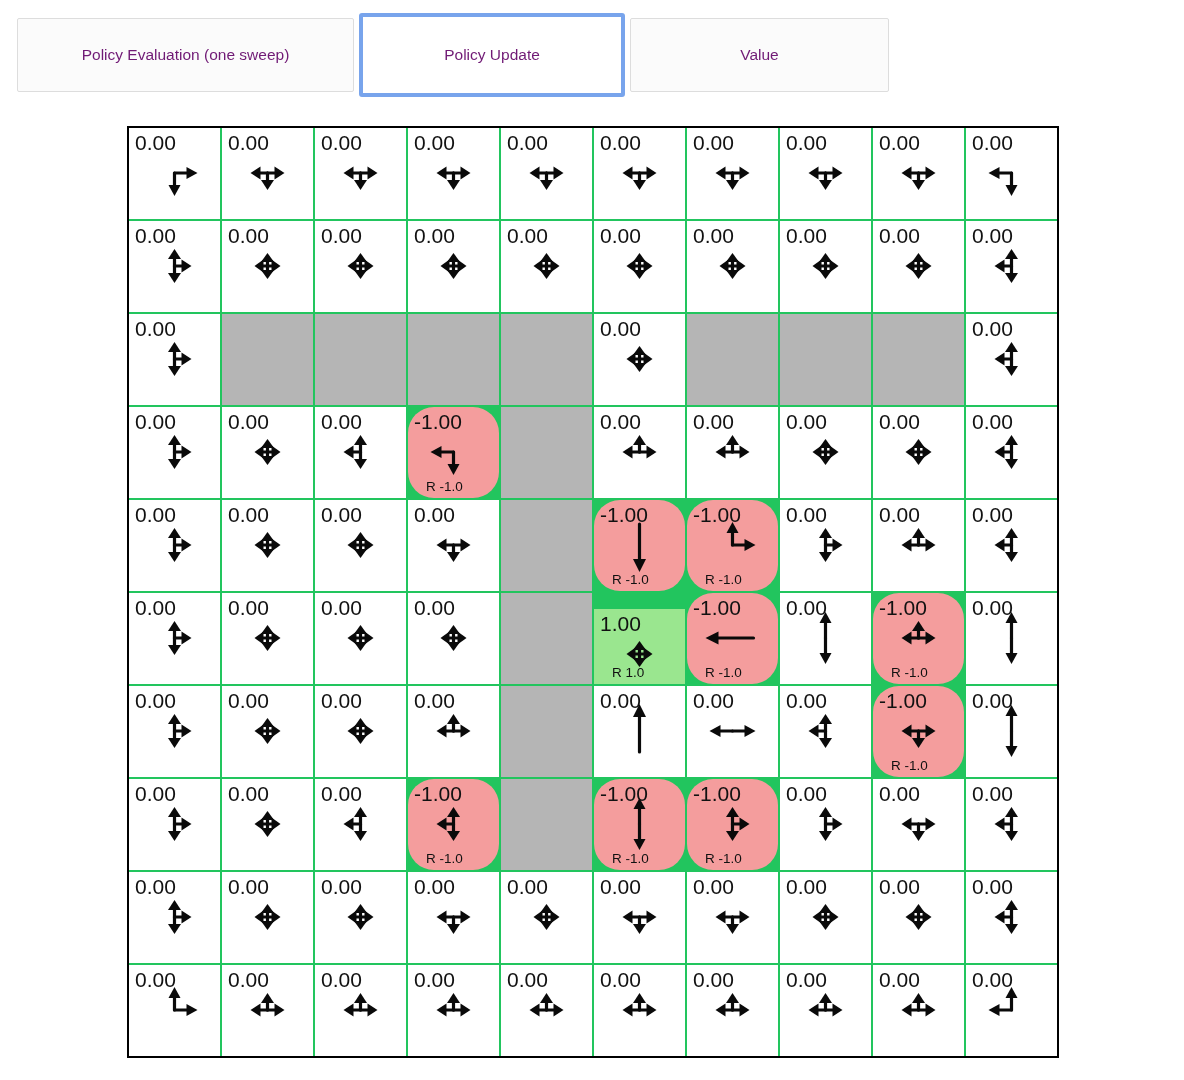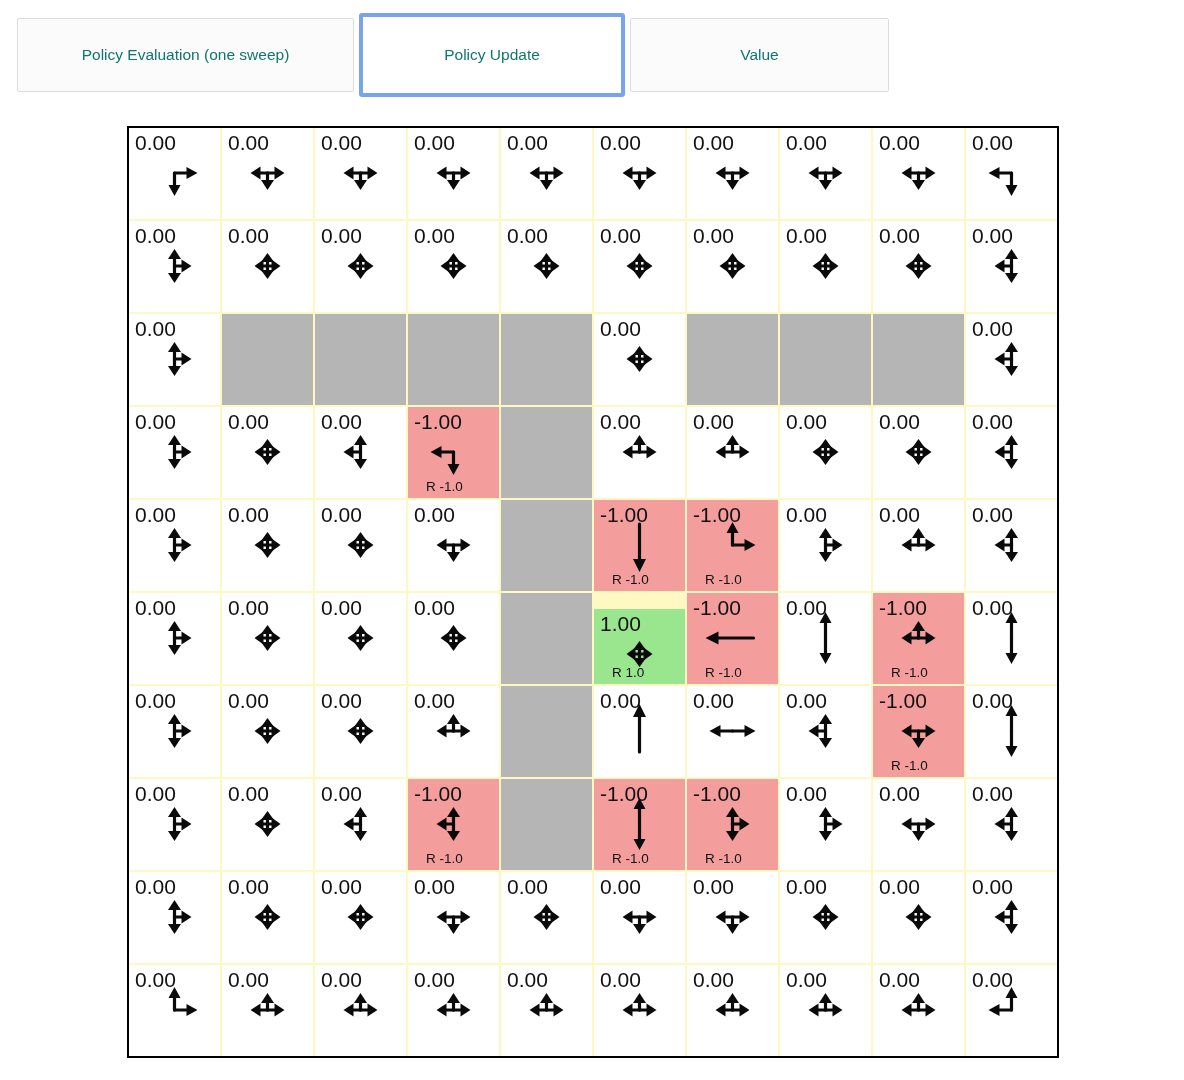--- a/index.html
+++ b/index.html
@@ -7,41 +7,41 @@
     width:1184px;height:1080px;position:relative;background:#ffffff;
     font-family:"Liberation Sans", sans-serif;color:#1c1c1c;overflow:hidden;
   }
   
   .toolbar{
     position:absolute;left:17px;top:16px;width:1147px;height:78px;
     display:flex;align-items:center;gap:5px;
   }
   .toolbar button{
     font-family:"Liberation Sans", sans-serif;
-    font-size:15.5px;color:#0f766e;
+    font-size:15.5px;color:#701a75;
     background:#fbfbfb;border:1px solid #dddddd;border-radius:2px;
     height:74px;cursor:pointer;padding:0 8px;
   }
   .toolbar button:nth-child(1){flex:0 0 337px;}
   .toolbar button:nth-child(2){flex:0 0 266px;}
   .toolbar button:nth-child(3){flex:0 0 259px;}
   .toolbar button:nth-child(4){flex:0 0 262px;}
   .toolbar button.active{
     background:#ffffff;border:4px solid var(--active-border,#78a4ec);
     border-radius:3px;height:84px;position:relative;z-index:2;
   }
   
   .grid{
     position:absolute;left:127px;top:126px;
     display:grid;grid-template-columns:repeat(10,91px);grid-auto-rows:91px;
-    gap:2px;background:#fef9c3;border:2px solid #000;
+    gap:2px;background:#22c55e;border:2px solid #000;
   }
   .cell{position:relative;background:var(--open,#fff);}
   .cell.blocked{background:var(--blocked,#b5b5b5);}
-  .cell.penalty{background:var(--penalty,#f49d9d);}
+  .cell.penalty{background:var(--penalty,#f49d9d);border-radius:26px;}
   .cell.goal{background:var(--goal,#9ae68f);margin-top:16px;}
   .cell .value{
     position:absolute;left:6px;top:1px;font-size:21px;line-height:27px;color:#111;
   }
   .cell .reward{
     position:absolute;left:18px;bottom:4px;font-size:13.5px;color:#111;
   }
   .cell svg{position:absolute;left:0;top:0;}
 </style>
 </head>

